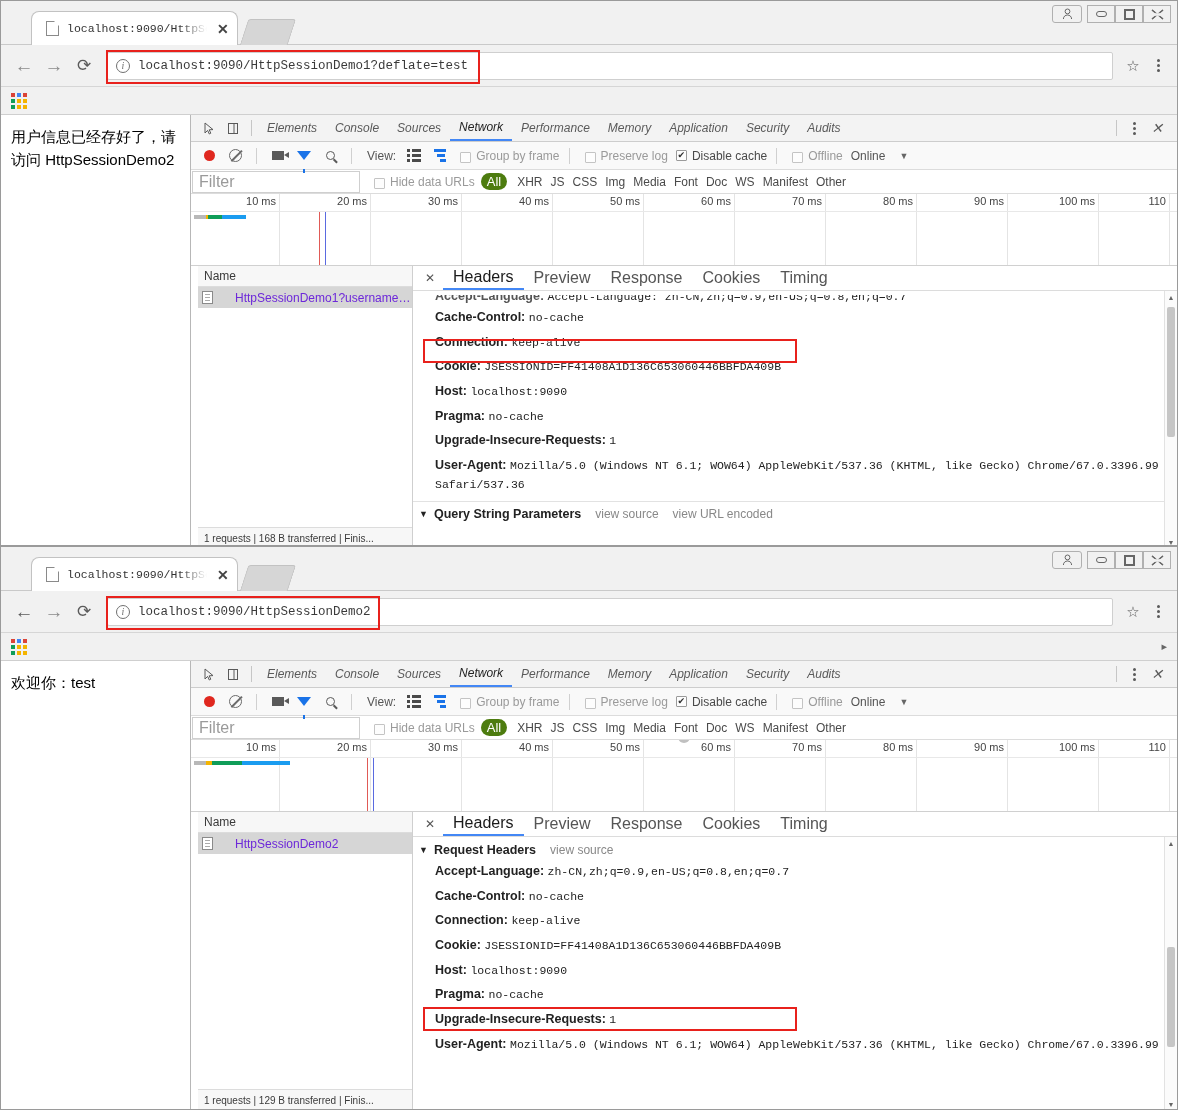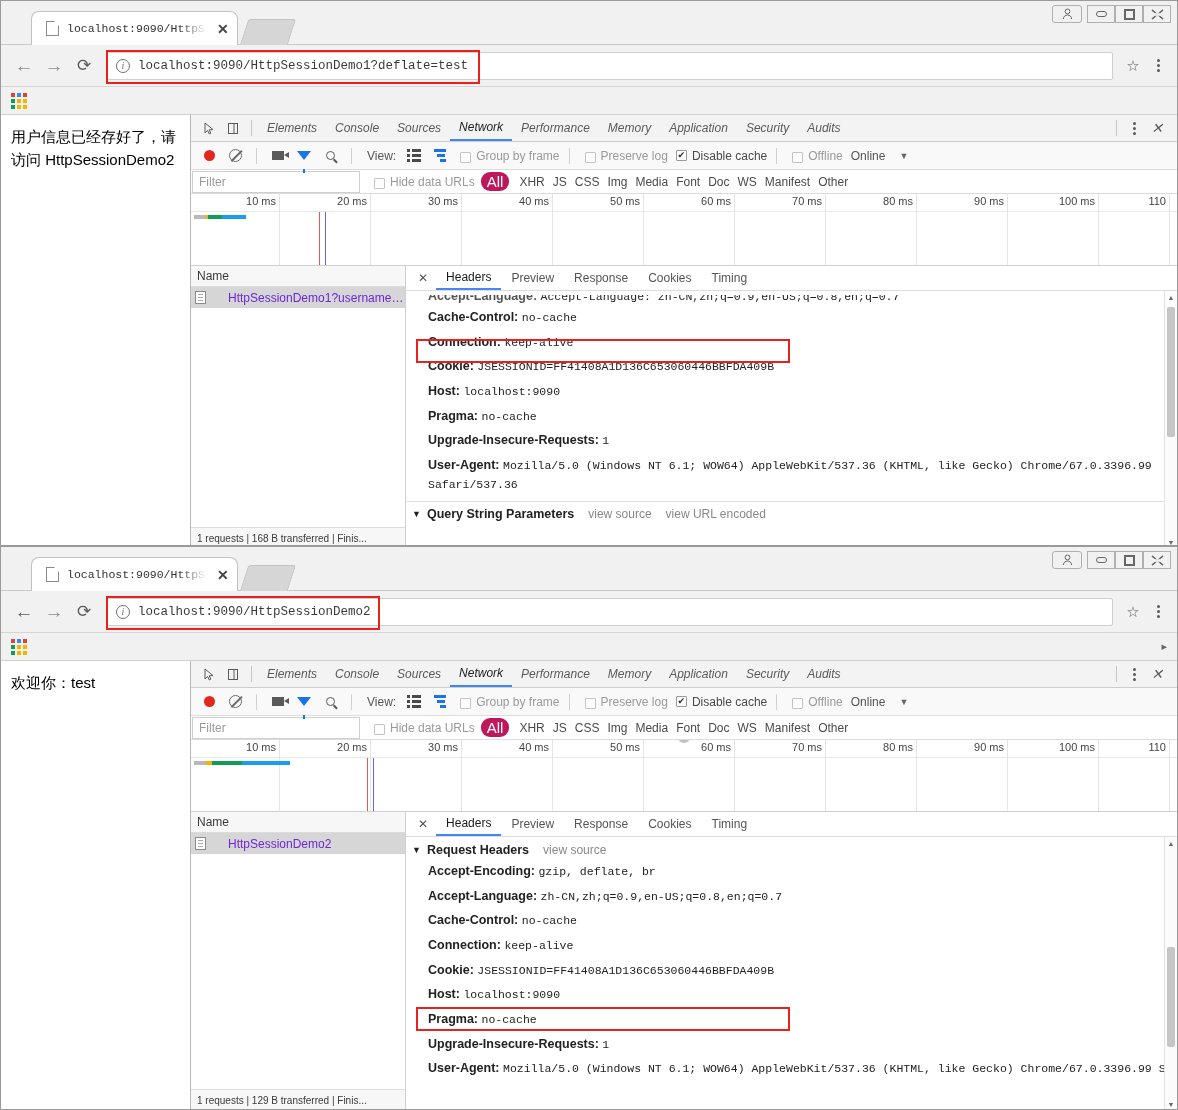--- a/index.html
+++ b/index.html
@@ -252,29 +252,29 @@
     display: flex; align-items: center;
     border-bottom: 1px solid #dcdcdc;
     background: #ffffff;
     font-size: 12px;
     padding-left: 0;
   }
   .filter-input {
     width: 168px; height: 22px;
     border: 1px solid #cfcfcf;
     background: #fff;
-    font-size: 12px; color: #9a9a9a;
+    font-size: 16px; color: #9a9a9a;
     padding: 0 6px;
     margin-left: 1px;
     display: flex; align-items: center;
   }
   .pill-all {
-    background: #be185d; color: #fff;
+    background: #4d7c0f; color: #fff;
     border-radius: 9px; padding: 1px 6px;
-    font-size: 15px; margin: 0 6px;
+    font-size: 13px; margin: 0 6px;
     cursor: pointer;
   }
   .ftype { padding: 0 4px; color: #4a4a4a; cursor: pointer; font-size: 12px; }
 
   
   .dt-overview {
     height: 72px;
     background: #ffffff;
     border-bottom: 1px solid #d0d0d0;
     position: relative;
@@ -296,20 +296,21 @@
   .ov-vline { position: absolute; top: 18px; bottom: 0; width: 1px; }
   .ov-handle { position: absolute; left: 50%; top: -4px; width: 12px; height: 7px; background: #c0c0c0; border-radius: 0 0 6px 6px; transform: translateX(-50%); }
 
   
   .dt-split { display: flex; flex: 1; min-height: 0; }
   .req-list {
     width: 215px;
     border-right: 1px solid #cfcfcf;
     display: flex; flex-direction: column;
     background: #ffffff;
+    margin-left: 7px;
   }
   .req-hdr {
     height: 21px; display:flex; align-items:center;
     padding-left: 6px;
     font-size: 12px; color: #3a3a3a;
     background: #f7f7f7;
     border-bottom: 1px solid #dcdcdc;
   }
   .req-rows { flex: 1; overflow: hidden; }
   .req-row {
@@ -350,21 +351,21 @@
   .detail-tabs {
     height: 25px;
     display: flex; align-items: center;
     border-bottom: 1px solid #dcdcdc;
     padding-left: 4px;
     background: #ffffff;
   }
   .detail-tabs .x-close { padding: 0 8px; font-size: 12px; color: #555; cursor: pointer; }
   .d-tab {
     padding: 0 10px; height: 24px; display:flex; align-items:center;
-    font-size: 12px; color: #555; cursor: pointer;
+    font-size: 16px; color: #555; cursor: pointer;
   }
   .d-tab.selected { color: #1a1a1a; border-bottom: 2px solid #4387f5; }
 
   .headers-body {
     flex: 1;
     overflow: hidden;
     position: relative;
     padding: 4px 0 0 0;
     font-size: 12.5px;
   }
@@ -935,21 +936,20 @@
             <div class="d-tab">Cookies</div>
             <div class="d-tab">Timing</div>
           </div>
 
           <div class="headers-body">
             <div class="hdr-section">
               <span class="tri">▼</span>
               <span>Request Headers</span>
               <span class="vs">view source</span>
             </div>
-            <div class="hdr-line"><b>Accept-Encoding:</b> <span class="val">gzip, deflate, br</span></div>
             <div class="hdr-line"><b>Accept-Language:</b> <span class="val">zh-CN,zh;q=0.9,en-US;q=0.8,en;q=0.7</span></div>
             <div class="hdr-line"><b>Cache-Control:</b> <span class="val">no-cache</span></div>
             <div class="hdr-line"><b>Connection:</b> <span class="val">keep-alive</span></div>
             <div class="hdr-line"><b>Cookie:</b> <span class="val">JSESSIONID=FF41408A1D136C653060446BBFDA409B</span></div>
             <div class="hdr-line"><b>Host:</b> <span class="val">localhost:9090</span></div>
             <div class="hdr-line"><b>Pragma:</b> <span class="val">no-cache</span></div>
             <div class="hdr-line"><b>Upgrade-Insecure-Requests:</b> <span class="val">1</span></div>
             <div class="hdr-line clip" style="padding-right:16px;"><b>User-Agent:</b> <span class="val">Mozilla/5.0 (Windows NT 6.1; WOW64) AppleWebKit/537.36 (KHTML, like Gecko) Chrome/67.0.3396.99 Safari</span></div>
 
             <div class="cookie-redbox" style="left:10px; top:170px; width:374px; height:24px;"></div>

